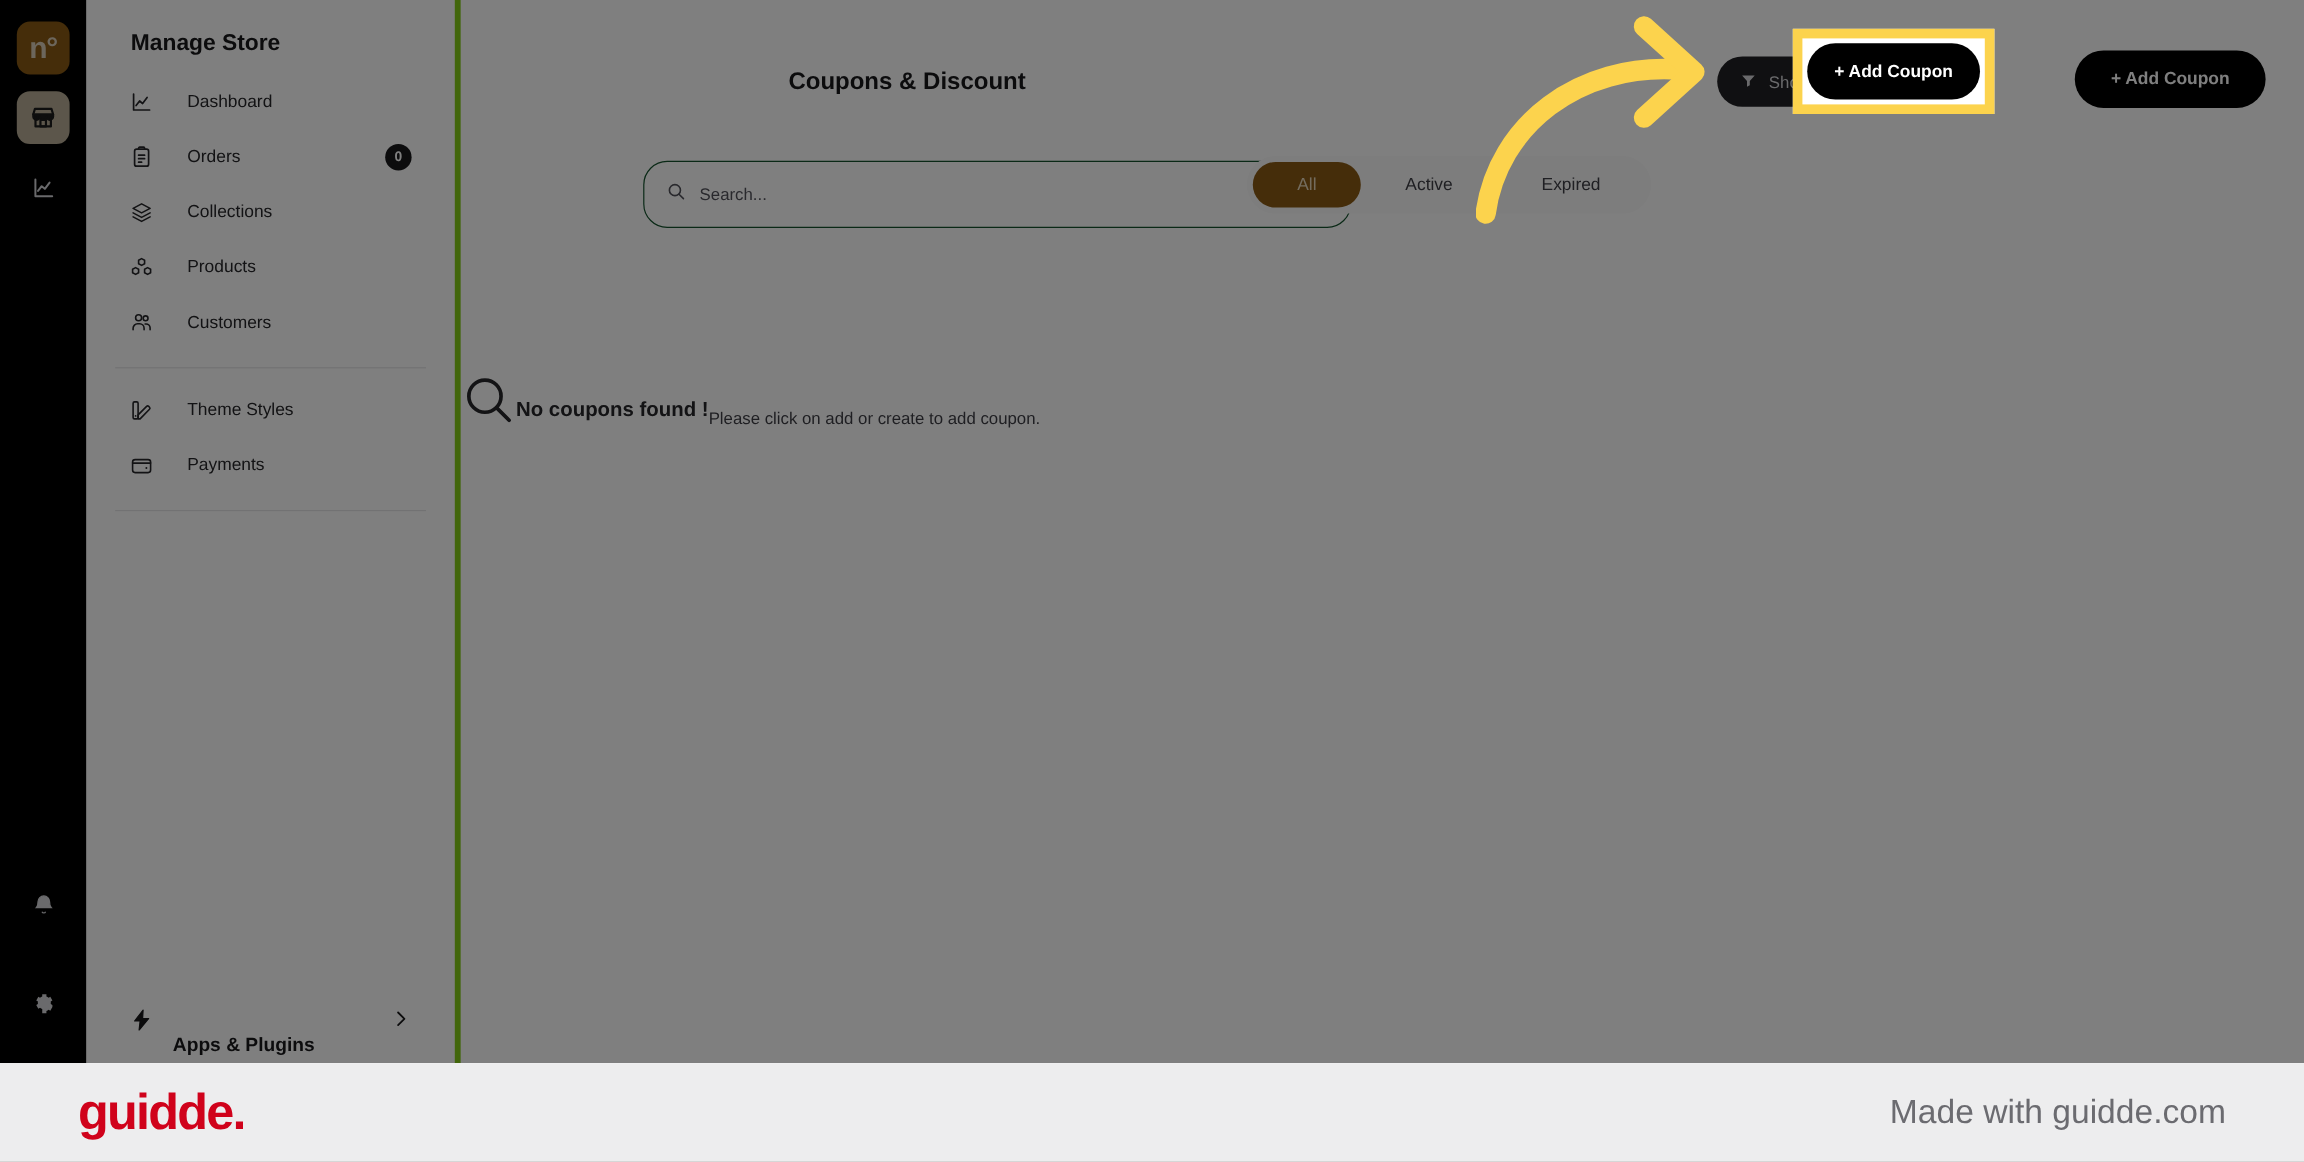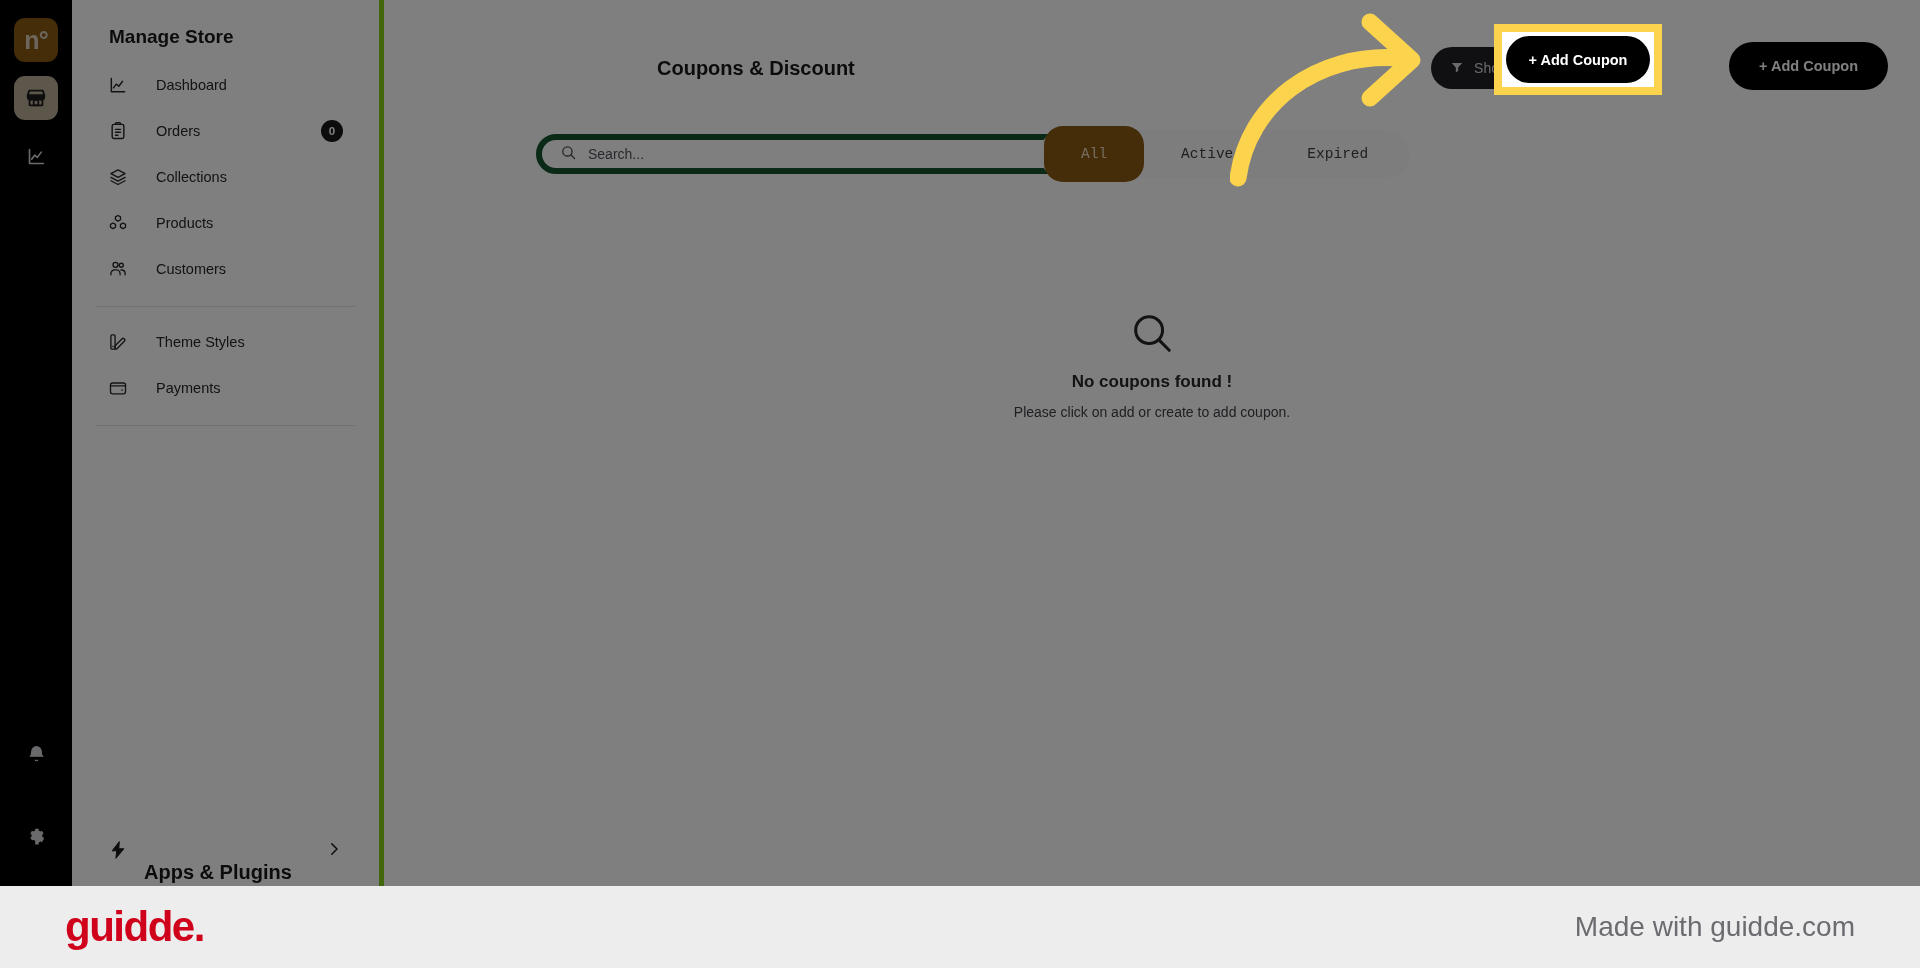--- a/index.html
+++ b/index.html
@@ -61,21 +61,21 @@
     min-width:22px; height:22px; border-radius:11px; background:#18181b;
     color:#ffffff; font-size:11.5px; font-weight:600;
     display:flex; align-items:center; justify-content:center; padding:0 6px;
   }
   .nav-divider { height:1px; background:#e4e4e7; margin:14px 0 12px; }
   #apps-plugins-row {
     position:absolute; left:24px; right:24px; bottom:14px;
     display:flex; align-items:center; gap:16px;
     height:44px; padding:0 12px; cursor:pointer;
   }
-  #apps-plugins-row .nav-label { font-size:20px; font-weight:600; color:#18181b; flex:1;margin-top:44px; }
+  #apps-plugins-row .nav-label { font-size:16px; font-weight:600; color:#18181b; flex:1;margin-top:44px; }
 
   
   #main {
     position:absolute; left:384px; top:0; right:0; height:886px;
     background:#ffffff;
   }
   #content-head {
     position:relative; height:108px;text-decoration:underline;
   }
   #page-title {
@@ -94,41 +94,41 @@
     display:flex; align-items:center; justify-content:center;
     padding:0 30px; color:#ffffff; font-size:14.5px; font-weight:700;
     cursor:pointer; white-space:nowrap;
   }
 
   #toolbar-row {
     position:relative; height:76px;
   }
   #search-box {
     position:absolute; left:152px; top:26px;
-    width:590px; height:40px; border:6px solid #14532d; border-radius:20px;
+    width:590px; height:56px; border:1px solid #14532d; border-radius:20px;
     display:flex; align-items:center; gap:11px; padding:0 18px;
     background:transparent;
   }
   #search-input-text { font-size:14px; color:#52525b; }
   #tabs {
     position:absolute; left:655px; top:22px;
     height:48px; border-radius:24px; background:#fafafa;
     display:flex; align-items:center; padding:5px;
   }
   .tab {
-    height:56px; border-radius:19px; padding:0 37px;
+    height:38px; border-radius:19px; padding:0 37px;
     display:flex; align-items:center; justify-content:center;
-    font-size:14.5px; color:#3f3f46; cursor:pointer;font-family:Liberation Mono, monospace;
+    font-size:14.5px; color:#3f3f46; cursor:pointer;
   }
   .tab.active { background:#8a5a14; color:#e8d9bd; }
 
   
   #empty-state {
     position:absolute; left:0; right:0; top:310px;
-    display:flex; flex-direction:column; align-items:center; gap:0;
+    display:flex; flex-direction:row; align-items:center; gap:0;
   }
   #empty-icon { margin-bottom:12px; }
   #empty-title { font-size:17px; font-weight:700; color:#27272a; }
   #empty-sub { font-size:14px; color:#3f3f46; margin-top:12px; }
 
   
   #dim-overlay {
     position:absolute; left:0; top:0; width:1920px; height:886px;
     background:rgba(0,0,0,0.50);
     pointer-events:none;

